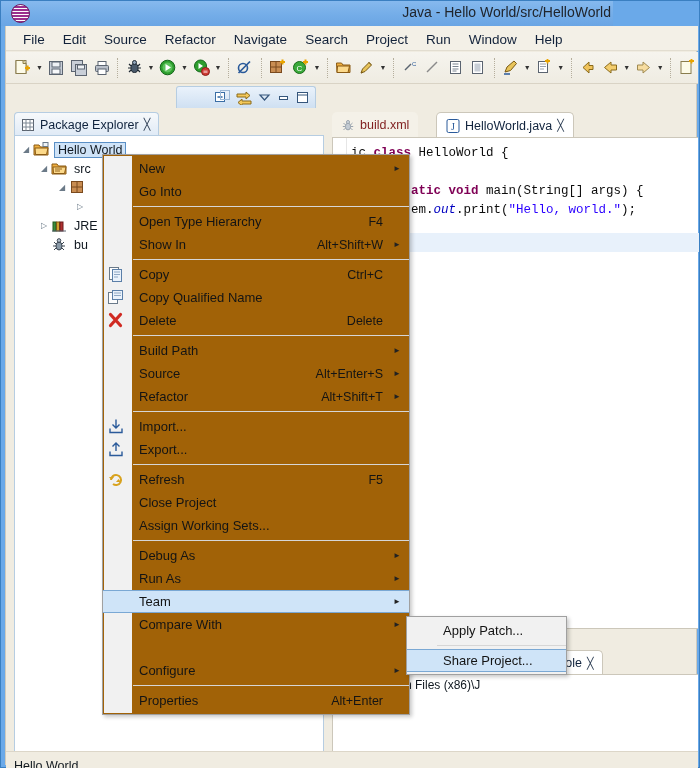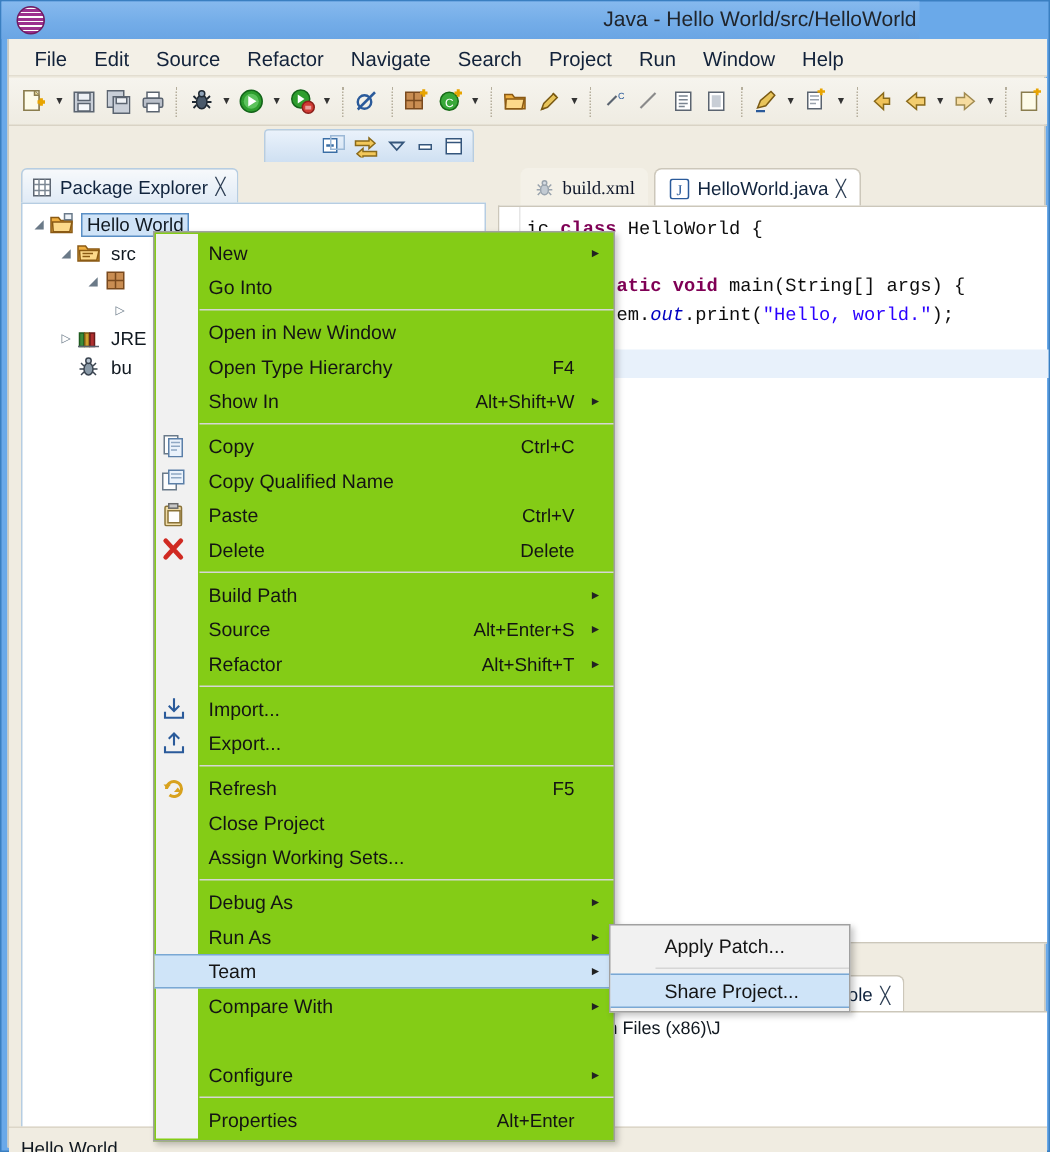--- a/index.html
+++ b/index.html
@@ -102,21 +102,21 @@
   .ticon { width:18px; height:16px; margin-right:3px; display:inline-block; }
   .tlabel { padding: 0 2px; }
   .tsel .tlabel { background:#cfe3f7; border:1px solid #5a8fc5; padding:0 3px; }
 
   
   #edit-tabrow { position:absolute; left:326px; top:28px; width:358px; height:26px; }
   .etab {
     position:absolute; top:0; height:26px; display:flex; align-items:center; gap:5px;
     padding:0 9px; font-size:12.5px; border-radius:5px 5px 0 0;
   }
-  .etab.inactive { left:15px; color:#0f172a; background:#f4f1e8;font-family:Liberation Serif, serif; }
+  .etab.inactive { left:0; color:#7f1d1d; background:#f4f1e8; }
   .etab.active {
     left:104px; background:#ffffff; border:1px solid #ccc7ba; border-bottom:none;
     color:#10233d;
   }
   #edit-body {
     position:absolute; left:326px; top:53px; width:366px; height:492px;
     background:#fff; border:1px solid #ccc7ba; border-right:none;
   }
   #gutter {
     position:absolute; left:0; top:0; width:14px; height:492px;
@@ -153,21 +153,21 @@
   #statusbar {
     position:absolute; left:0; top:725px; width:692px; height:28px;
     background:#f0ece1; border-top:1px solid #dcd6c8;
     display:flex; align-items:center; padding-left:8px;
     font-size:12.5px; color:#101820;
   }
 
   
   #ctxmenu {
     position:absolute; left:96px; top:128px; width:308px;
-    background:#84cc16; border:1px solid #a0a0a0;
+    background:#a16207; border:1px solid #a0a0a0;
     box-shadow: 2px 2px 4px rgba(0,0,0,.22);
     z-index: 50;
     padding: 2px 0;
   }
   #ctxmenu .gutter {
     position:absolute; left:1px; top:1px; width:28px; bottom:1px;
     background:#f1f1f1;
   }
   .mitem {
     position:relative; height:23px; display:flex; align-items:center;
@@ -576,26 +576,20 @@
           </div>
           <div class="mitem no-sub">
             <span class="ico"></span>
             <span>Go Into</span>
             <span class="accel"></span>
             <span class="sub">►</span>
           </div>
           <div class="msep"></div>
           <div class="mitem no-sub">
             <span class="ico"></span>
-            <span>Open in New Window</span>
-            <span class="accel"></span>
-            <span class="sub">►</span>
-          </div>
-          <div class="mitem no-sub">
-            <span class="ico"></span>
             <span>Open Type Hierarchy</span>
             <span class="accel">F4</span>
             <span class="sub">►</span>
           </div>
           <div class="mitem">
             <span class="ico"></span>
             <span>Show In</span>
             <span class="accel">Alt+Shift+W</span>
             <span class="sub">►</span>
           </div>
@@ -620,32 +614,20 @@
                 <path d="M6 4h7M6 6.5h7" stroke="#8fa8c4"></path>
               </svg>
             </span>
             <span>Copy Qualified Name</span>
             <span class="accel"></span>
             <span class="sub">►</span>
           </div>
           <div class="mitem no-sub">
             <span class="ico">
               <svg width="16" height="16" viewBox="0 0 16 16">
-                <rect x="2" y="2.5" width="11" height="13" rx="1" fill="#f0dca8" stroke="#8a7338"></rect>
-                <rect x="4.5" y="0.8" width="6" height="3" fill="#c8c8c8" stroke="#6a6a6a"></rect>
-                <rect x="4" y="5.5" width="8" height="8" fill="#fdfdfd" stroke="#8a7338"></rect>
-              </svg>
-            </span>
-            <span>Paste</span>
-            <span class="accel">Ctrl+V</span>
-            <span class="sub">►</span>
-          </div>
-          <div class="mitem no-sub">
-            <span class="ico">
-              <svg width="16" height="16" viewBox="0 0 16 16">
                 <path d="M2.5 2.5l10 11M12.5 2.5l-10 11" stroke="#d02a22" stroke-width="3.2" stroke-linecap="round"></path>
               </svg>
             </span>
             <span>Delete</span>
             <span class="accel">Delete</span>
             <span class="sub">►</span>
           </div>
           <div class="msep"></div>
           <div class="mitem">
             <span class="ico"></span>

